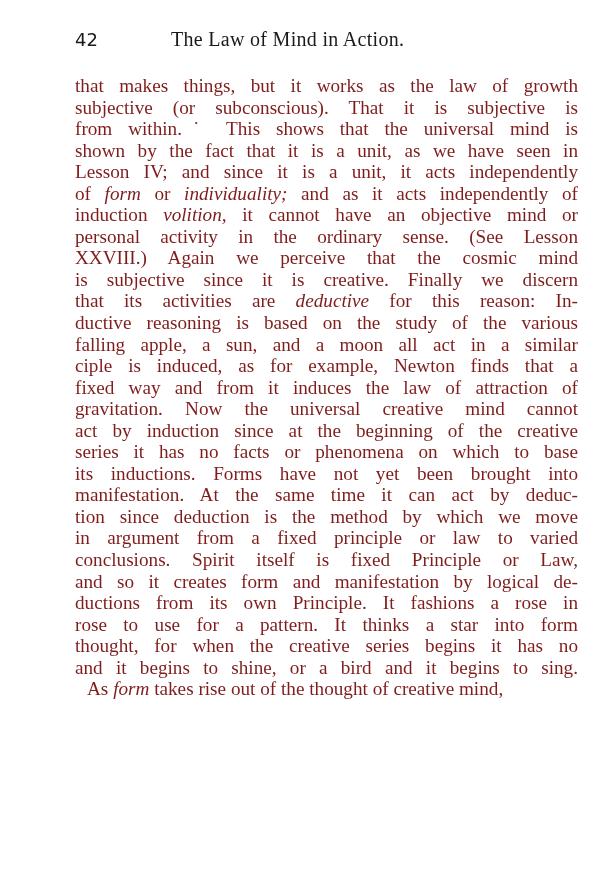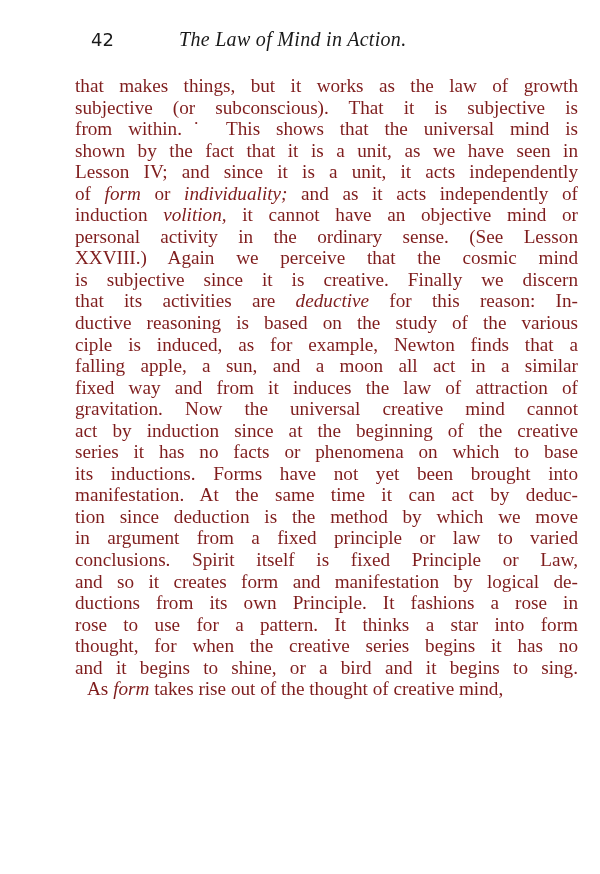--- a/index.html
+++ b/index.html
@@ -1,20 +1,20 @@
 <!DOCTYPE html>
 <html><head>
 <meta charset="utf-8">
 <style>
   html, body { margin: 0; padding: 0; background: #ffffff; }
   body { width: 600px; height: 874px; position: relative; overflow: hidden; }
   .page { position: absolute; left: 0; top: 0; width: 600px; height: 874px; background: #ffffff; }
-  .header { position: absolute; top: 29px; left: 75px; width: 503px; height: 26px; margin-left: 16px; }
+  .header { position: absolute; top: 29px; left: 75px; width: 503px; height: 26px; }
   .page-number { position: absolute; left: 0; top: 0; font-family: "DejaVu Sans", sans-serif; font-size: 18px; color: #1a1a1a; }
-  .running-title { position: absolute; left: 88px; top: -1px; font-family: "Liberation Serif", serif; font-style: italic; font-size: 20px; color: #1a1a1a; letter-spacing: 0.3px; }
+  .running-title { position: absolute; left: 96px; top: -1px; font-family: "Liberation Serif", serif; font-size: 20px; color: #1a1a1a; letter-spacing: 0.3px; }
   .body { position: absolute; top: 75px; left: 75px; width: 503px; }
   .line { display: block; height: 21.55px; line-height: 21.55px; font-family: "Liberation Serif", serif; font-size: 19.2px; color: #7f1d1d; text-align: justify; text-align-last: justify; white-space: nowrap; }
   .line.last { text-align-last: left; margin-left: 12px; }
   .line i { font-style: italic; }
 </style>
 </head>
 <body>
 
 <div class="page">
   <div class="header">
@@ -27,22 +27,22 @@
       <span class="line"><span>from within.˙ This shows that the universal mind is</span></span>
       <span class="line"><span>shown by the fact that it is a unit, as we have seen in</span></span>
       <span class="line"><span>Lesson IV; and since it is a unit, it acts independently</span></span>
       <span class="line"><span>of </span><i>form</i><span> or </span><i>individuality;</i><span> and as it acts independently of</span></span>
       <span class="line"><span>induction </span><i>volition,</i><span> it cannot have an objective mind or</span></span>
       <span class="line"><span>personal activity in the ordinary sense.  (See Lesson</span></span>
       <span class="line"><span>XXVIII.)  Again we perceive that the cosmic mind</span></span>
       <span class="line"><span>is subjective since it is creative.  Finally we discern</span></span>
       <span class="line"><span>that its activities are </span><i>deductive</i><span> for this reason:  In-</span></span>
       <span class="line"><span>ductive reasoning is based on the study of the various</span></span>
+      <span class="line"><span>falling apple, a sun, and a moon all act in a similar</span></span>
       <span class="line"><span>ciple is induced, as for example, Newton finds that a</span></span>
-      <span class="line"><span>falling apple, a sun, and a moon all act in a similar</span></span>
       <span class="line"><span>fixed way and from it induces the law of attraction of</span></span>
       <span class="line"><span>gravitation.  Now the universal creative mind cannot</span></span>
       <span class="line"><span>act by induction since at the beginning of the creative</span></span>
       <span class="line"><span>series it has no facts or phenomena on which to base</span></span>
       <span class="line"><span>its inductions.  Forms have not yet been brought into</span></span>
       <span class="line"><span>manifestation.  At the same time it can act by deduc-</span></span>
       <span class="line"><span>tion since deduction is the method by which we move</span></span>
       <span class="line"><span>in argument from a fixed principle or law to varied</span></span>
       <span class="line"><span>conclusions.  Spirit itself is fixed Principle or Law,</span></span>
       <span class="line"><span>and so it creates form and manifestation by logical de-</span></span>

